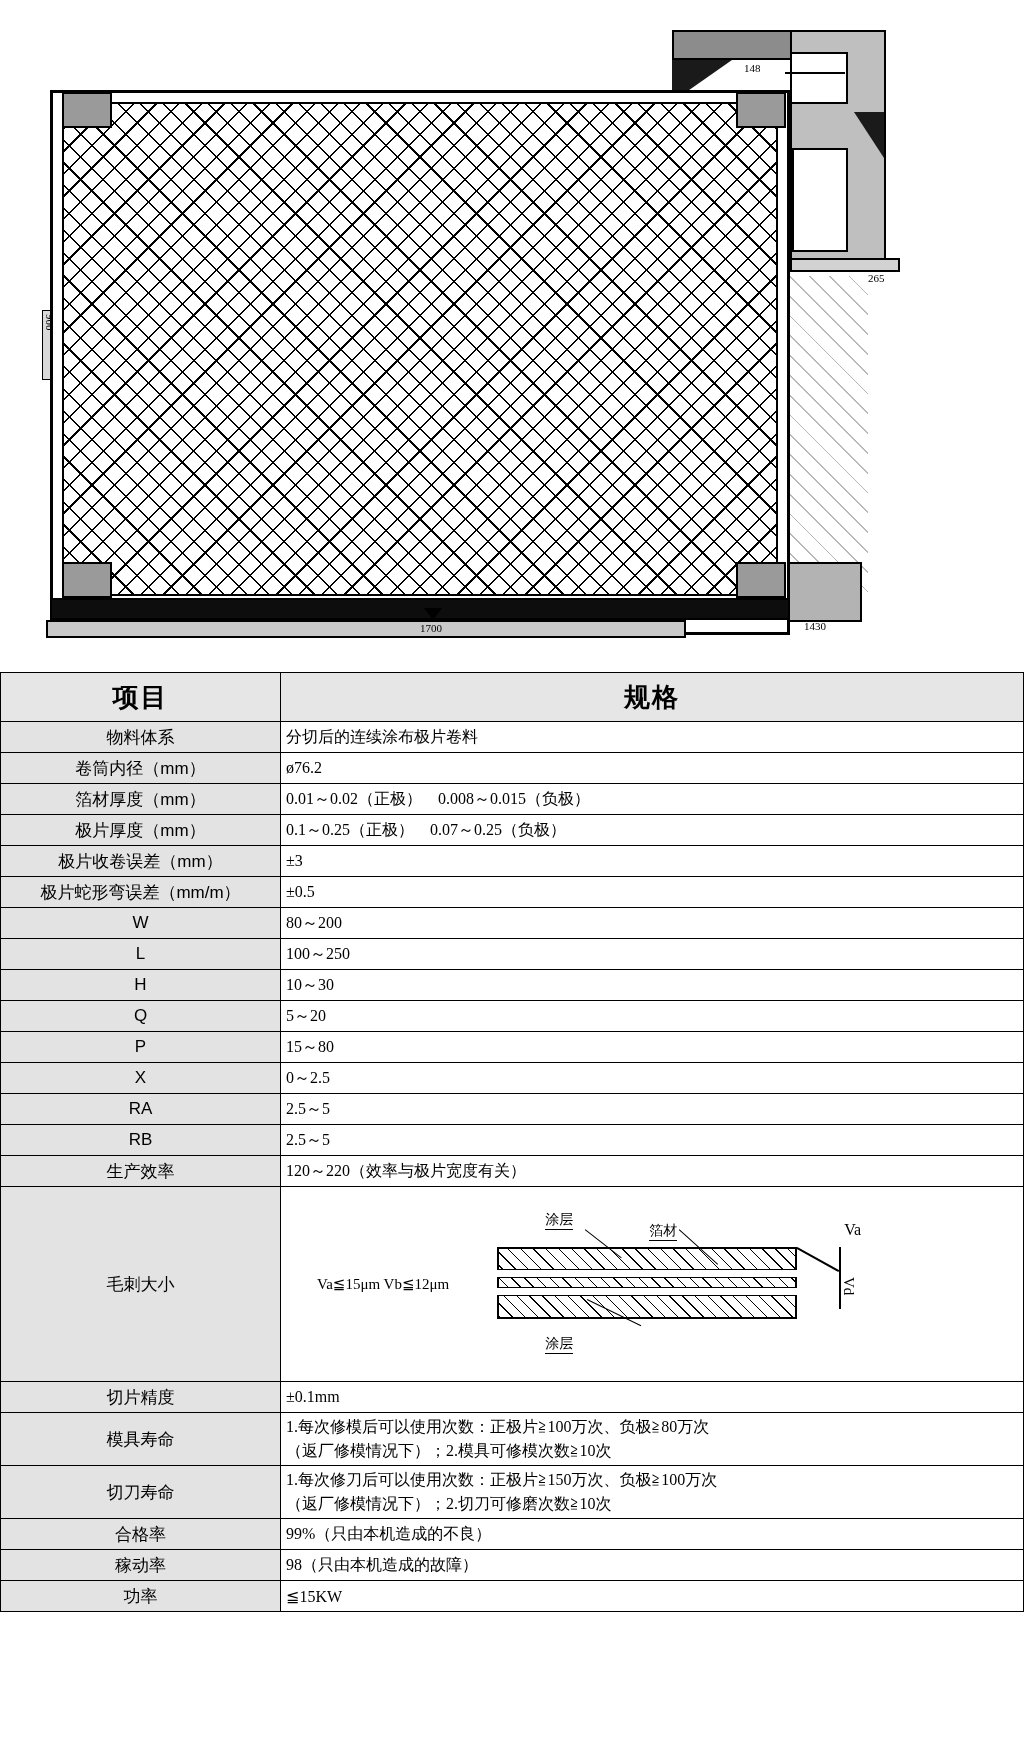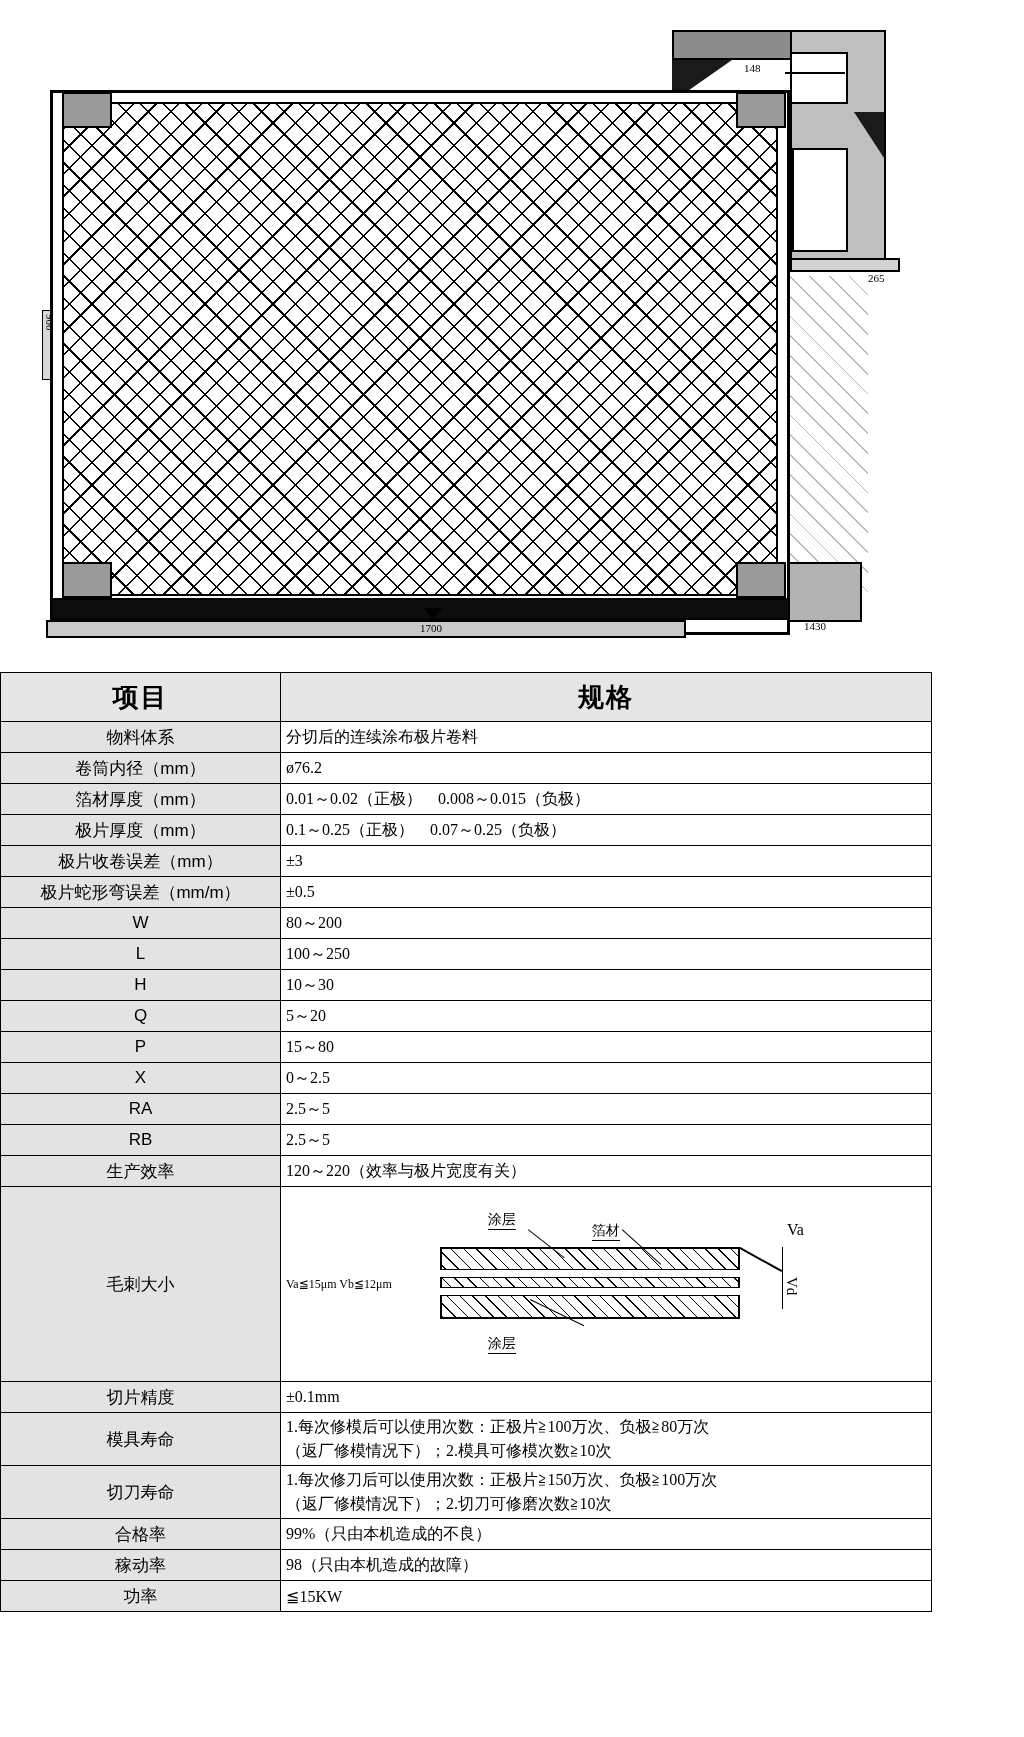--- a/index.html
+++ b/index.html
@@ -210,21 +210,21 @@
   .arrow-down {
     position: absolute;
     width: 0; height: 0;
     border-left: 9px solid transparent;
     border-right: 9px solid transparent;
     border-top: 12px solid #000;
   }
 
   
   #spec-table {
-    width: 932px;
+    width: 1024px;
     border-collapse: collapse;
     table-layout: fixed;
     font-family: "Liberation Serif", serif;
   }
   #spec-table td, #spec-table th {
     border: 1px solid #000;
     padding: 2px 5px;
     vertical-align: middle;
   }
   .col-item { width: 280px; }
@@ -254,23 +254,24 @@
   .burr-row td { height: 190px; }
   .two-line { line-height: 1.5; font-size: 16px; }
 
   
   .burr-wrap {
     display: flex;
     align-items: center;
     height: 100%;
   }
   .burr-text {
-    font-size: 12px;
+    font-size: 15px;
     white-space: nowrap;
     padding-right: 18px;
+    margin-left: 31px;
   }
   .burr-fig {
     position: relative;
     width: 400px;
     height: 170px;
   }
   .burr-body {
     position: absolute;
     left: 30px;
     top: 48px;

